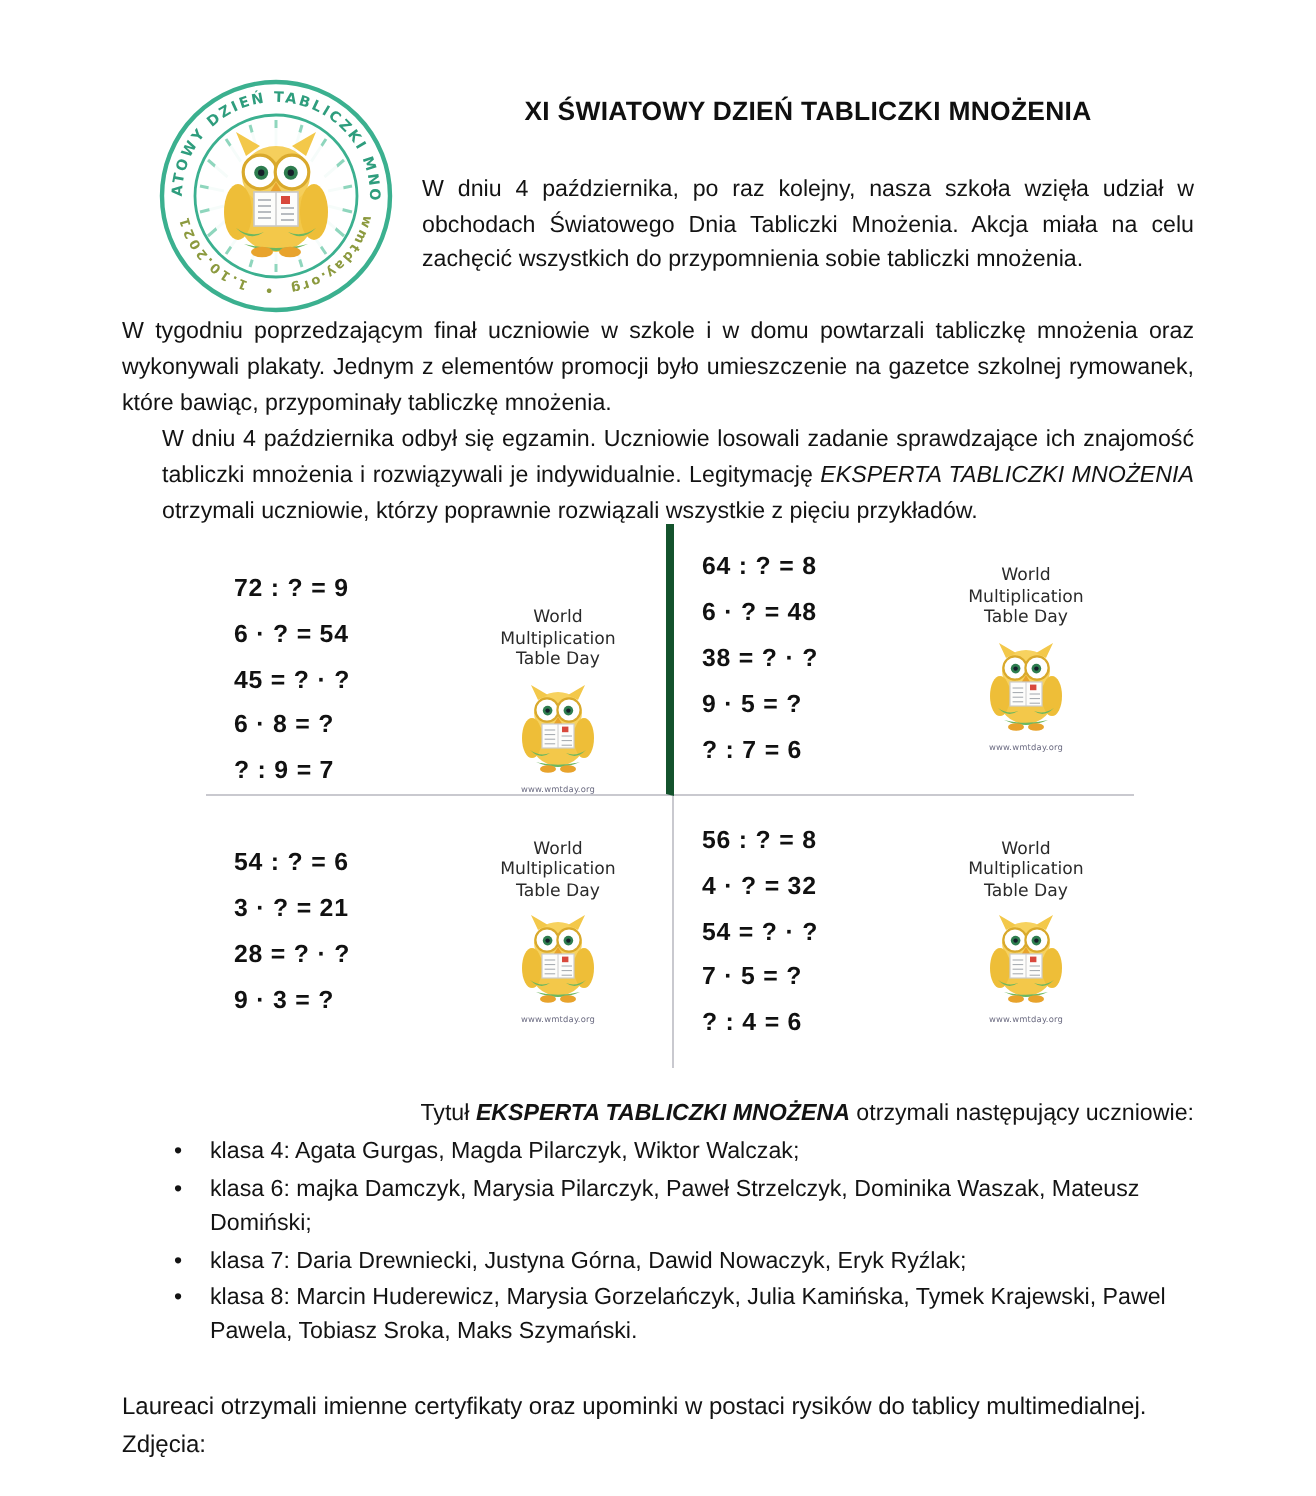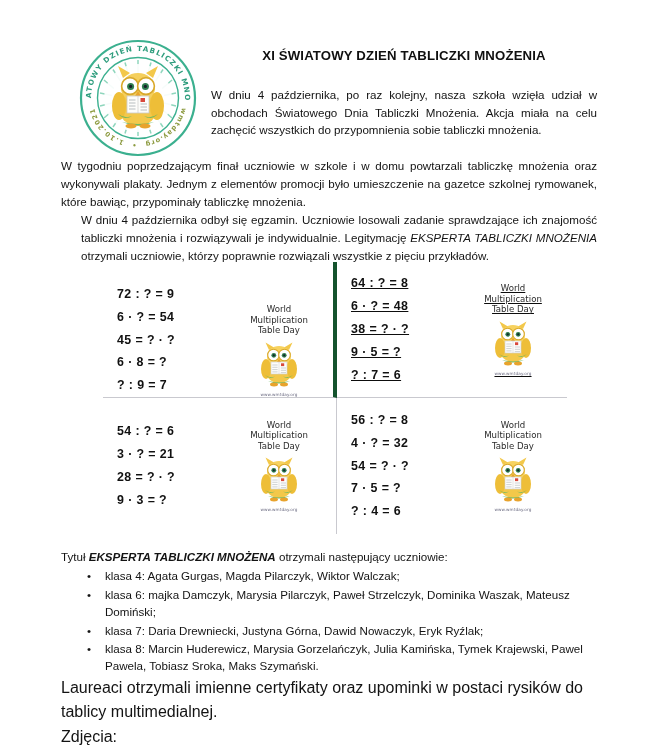--- a/index.html
+++ b/index.html
@@ -94,21 +94,21 @@
   }
   .task-cell {
     display: flex;
     flex-direction: row;
     align-items: center;
     justify-content: flex-start;
     box-sizing: border-box;
     position: relative;
   }
   .task-cell.c-tl { border-right: 4px solid #14532d; border-bottom: 1px solid #c9c9cf; align-items: flex-end; }
-  .task-cell.c-tr { border-bottom: 1px solid #c9c9cf; text-decoration: underline; }
+  .task-cell.c-tr { border-bottom: 1px solid #c9c9cf; }
   .task-cell.c-bl { border-right: 1px solid #c9c9cf; }
   .task-cell.c-br { }
 
   .eq-list {
     width: 118px;
     padding-left: 14px;
     box-sizing: border-box;
   }
   .eq-line {
     font-size: 12.4px;
@@ -144,20 +144,21 @@
     position: absolute;
     left: 61px;
     top: 548px;
     width: 536px;
   }
   .awards-lead {
     margin: 0;
     font-size: 11.6px;
     line-height: 1.5;
     color: #131313;
+    text-align: right;
   }
   .awards-lead .ital { font-weight: bold; font-style: italic; }
   .award-list {
     list-style: none;
     margin: 2px 0 0 0;
     padding: 0;
   }
   .award-item {
     position: relative;
     padding-left: 44px;
@@ -168,22 +169,22 @@
   }
   .award-item .bullet {
     position: absolute;
     left: 26px;
     top: 0;
     font-size: 11.6px;
     line-height: 1.5;
     color: #131313;
   }
   .closing {
-    margin: 1px 0 0 0;
-    font-size: 16px;
+    margin: 19px 0 0 0;
+    font-size: 12px;
     line-height: 1.5;
     color: #131313;
   }
   .closing.second { margin-top: 1px; }
 </style>
 </head>
 <body>
 
 <div class="page">
 

